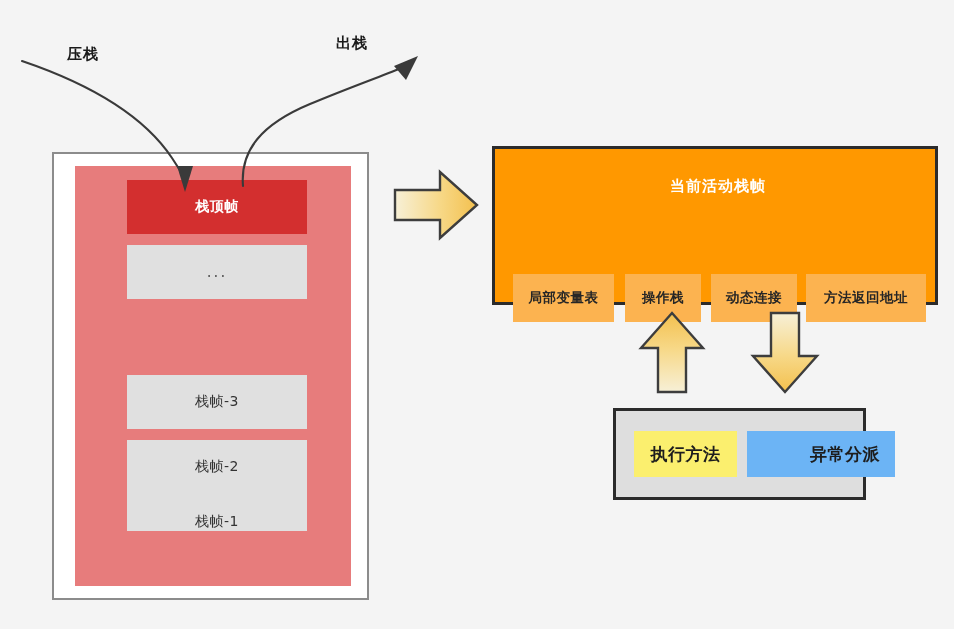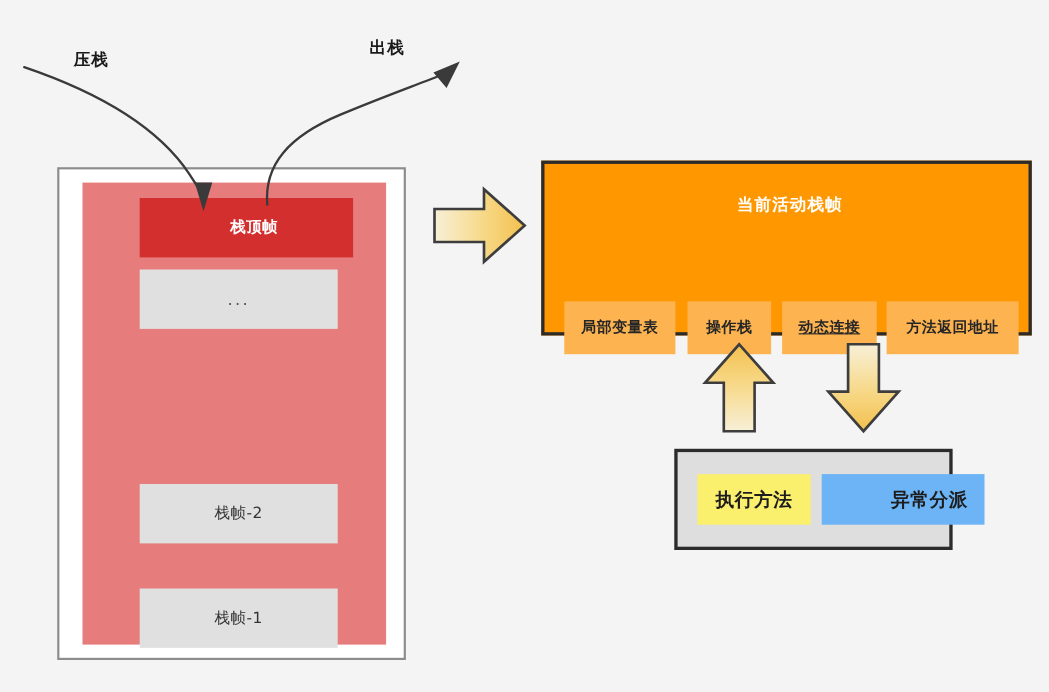--- a/index.html
+++ b/index.html
@@ -147,46 +147,49 @@
   }
 </style>
 </head>
 <body>
 
 <div id="canvas">
 
   <div class="abs" id="stack-outer"></div>
   <div class="abs" id="stack-inner"></div>
 
-  <div class="frame top-frame" style="top:180px;padding-left:14px;">
+  <div class="frame top-frame" style="top:180px;">
     <span>栈顶帧</span>
   </div>
   <div class="frame ellipsis" style="top:245px;">
     <span>...</span>
   </div>
+  <div class="frame" style="top:375px;">
+    <span>栈帧-3</span>
+  </div>
   <div class="frame" style="top:440px;">
     <span>栈帧-2</span>
   </div>
-  <div class="frame" style="top:535px;">
+  <div class="frame" style="top:477px;align-items:flex-end;">
     <span>栈帧-1</span>
   </div>
 
   <div class="curve-label" id="label-push">压栈</div>
   <div class="curve-label" id="label-pop">出栈</div>
 
   <div class="abs" id="orange-panel"></div>
   <div id="orange-title">当前活动栈帧</div>
 
   <div class="slot" style="left:513px;width:101px;">
     <span>局部变量表</span>
   </div>
   <div class="slot" style="left:625px;width:76px;">
     <span>操作栈</span>
   </div>
-  <div class="slot" style="left:711px;width:86px;text-decoration:underline;">
+  <div class="slot" style="left:711px;width:86px;">
     <span>动态连接</span>
   </div>
   <div class="slot" style="left:806px;width:120px;">
     <span>方法返回地址</span>
   </div>
 
   <div class="abs" id="grey-panel"></div>
   <div class="chip" id="chip-exec">
     <span>执行方法</span>
   </div>

